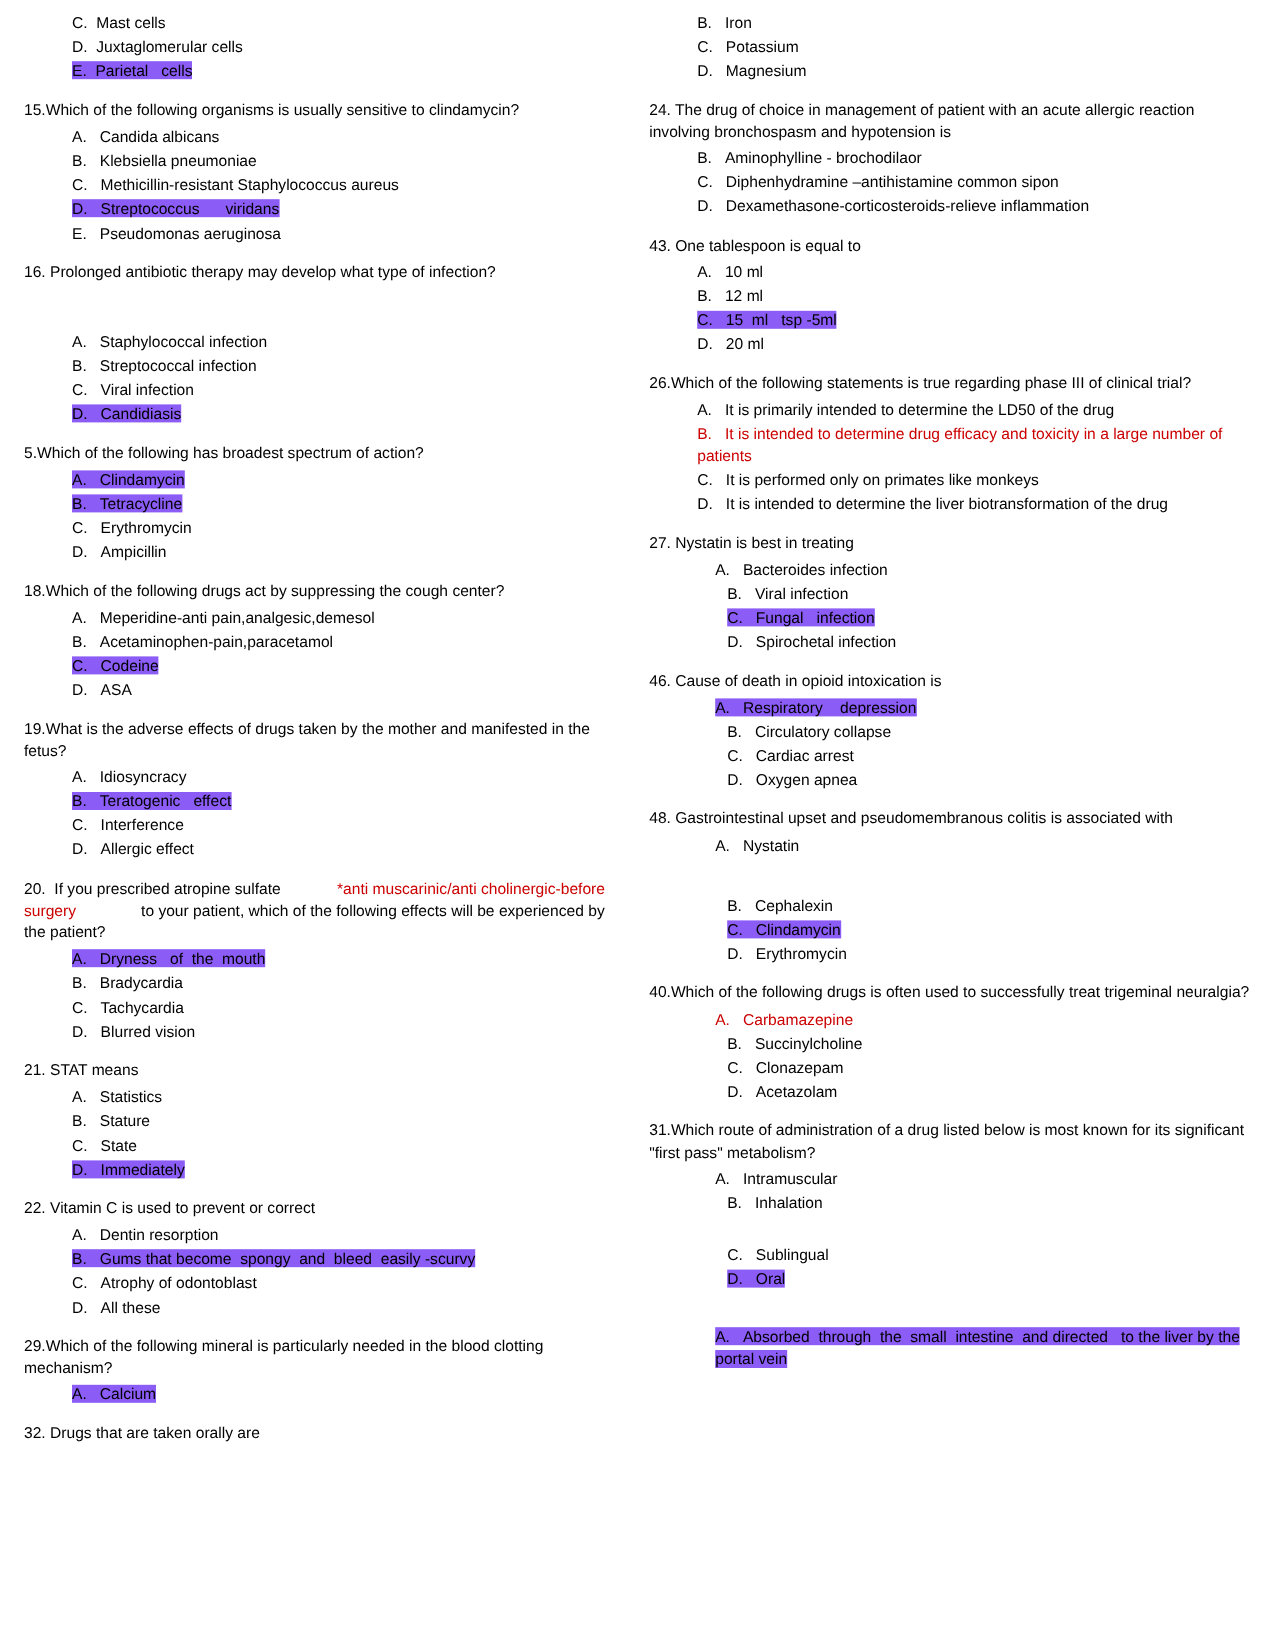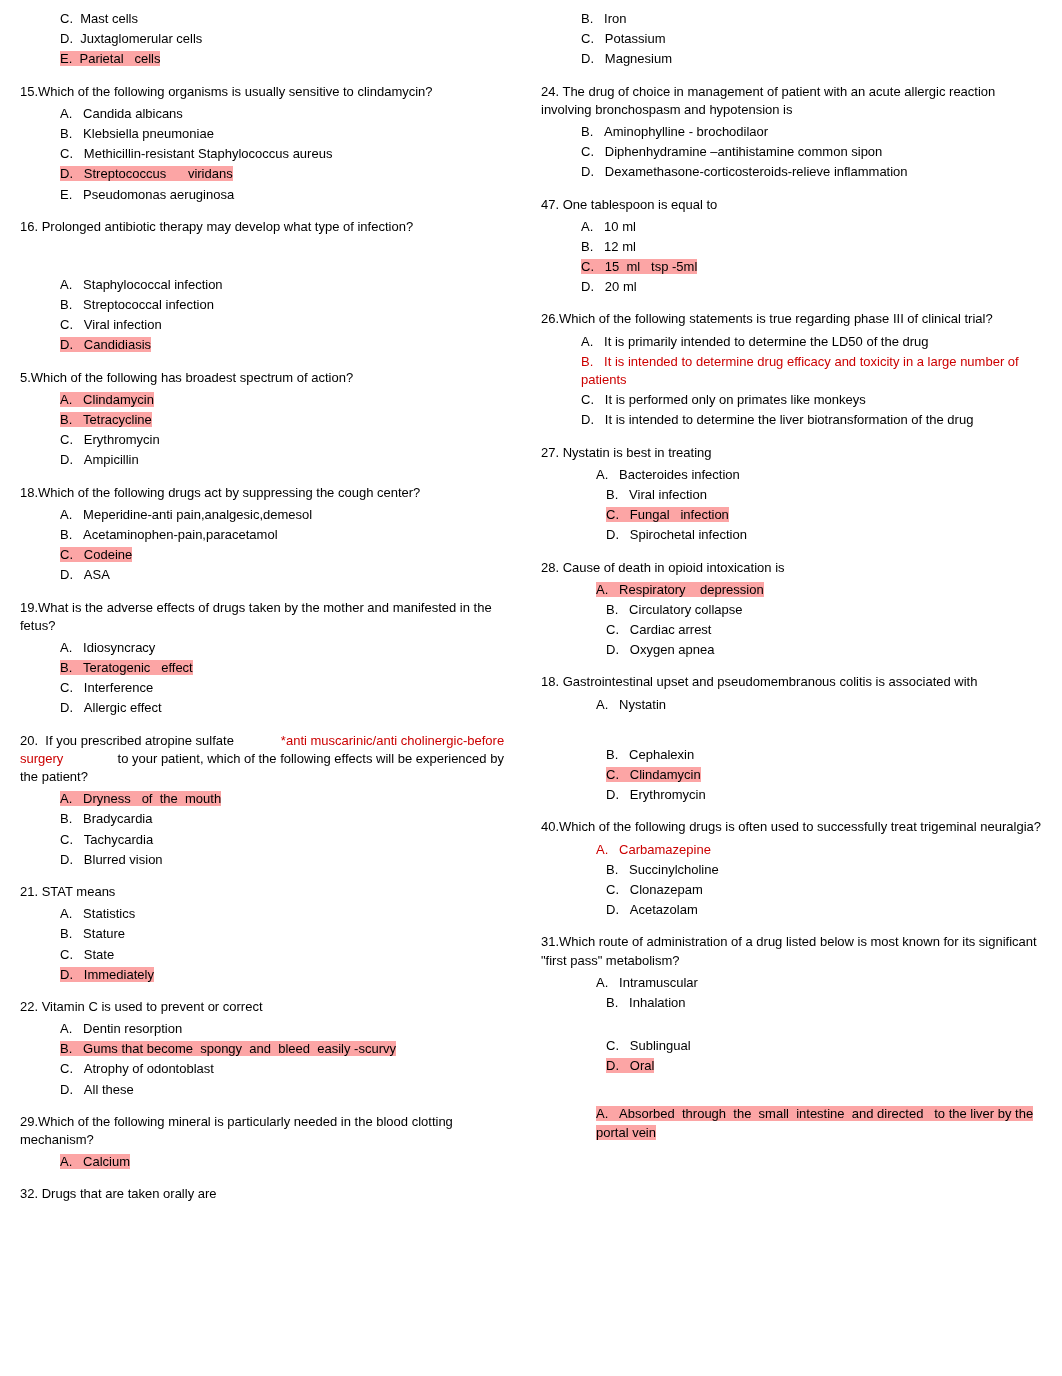--- a/index.html
+++ b/index.html
@@ -28,21 +28,21 @@
     }
     .options {
       list-style: none;
       padding-left: 20px;
     }
     .options li {
       margin-bottom: 2px;
       line-height: 1.4;
     }
     .highlight-yellow {
-      background-color: #fca5a5;
+      background-color: #8b5cf6;
       text-align: center;
     }
     .highlight-red {
       color: #cc0000;
     }
     .partial-left {
       padding-top: 0;
     }
   </style>
 </head>
@@ -169,21 +169,21 @@
     <div class="question-block">
       <div class="question-text">24. The drug of choice in management of patient with an acute allergic reaction involving bronchospasm and hypotension is</div>
       <ul class="options" style="padding-left:40px;">
         <li>B.&nbsp;&nbsp;&nbsp;Aminophylline - brochodilaor</li>
         <li>C.&nbsp;&nbsp;&nbsp;Diphenhydramine –antihistamine common sipon</li>
         <li>D.&nbsp;&nbsp;&nbsp;Dexamethasone-corticosteroids-relieve inflammation</li>
       </ul>
     </div>
 
     <div class="question-block">
-      <div class="question-text">47. One tablespoon is equal to</div>
+      <div class="question-text">43. One tablespoon is equal to</div>
       <ul class="options" style="padding-left:40px;">
         <li>A.&nbsp;&nbsp;&nbsp;10 ml</li>
         <li>B.&nbsp;&nbsp;&nbsp;12 ml</li>
         <li><span class="highlight-yellow">C.&nbsp;&nbsp;&nbsp;15&nbsp;&nbsp;ml&nbsp;&nbsp;&nbsp;tsp -5ml</span></li>
         <li>D.&nbsp;&nbsp;&nbsp;20 ml</li>
       </ul>
     </div>
 
     <div class="question-block">
       <div class="question-text">26.Which of the following statements is true regarding phase III of clinical trial?</div>
@@ -199,31 +199,31 @@
       <div class="question-text">27. Nystatin is best in treating</div>
       <ul class="options" style="padding-left:55px;">
         <li>A.&nbsp;&nbsp;&nbsp;Bacteroides infection</li>
         <li style="padding-left:10px;">B.&nbsp;&nbsp;&nbsp;Viral infection</li>
         <li style="padding-left:10px;"><span class="highlight-yellow">C.&nbsp;&nbsp;&nbsp;Fungal&nbsp;&nbsp;&nbsp;infection</span></li>
         <li style="padding-left:10px;">D.&nbsp;&nbsp;&nbsp;Spirochetal infection</li>
       </ul>
     </div>
 
     <div class="question-block">
-      <div class="question-text">28. Cause of death in opioid intoxication is</div>
+      <div class="question-text">46. Cause of death in opioid intoxication is</div>
       <ul class="options" style="padding-left:55px;">
         <li><span class="highlight-yellow">A.&nbsp;&nbsp;&nbsp;Respiratory&nbsp;&nbsp;&nbsp;&nbsp;depression</span></li>
         <li style="padding-left:10px;">B.&nbsp;&nbsp;&nbsp;Circulatory collapse</li>
         <li style="padding-left:10px;">C.&nbsp;&nbsp;&nbsp;Cardiac arrest</li>
         <li style="padding-left:10px;">D.&nbsp;&nbsp;&nbsp;Oxygen apnea</li>
       </ul>
     </div>
 
     <div class="question-block">
-      <div class="question-text">18. Gastrointestinal upset and pseudomembranous colitis is associated with</div>
+      <div class="question-text">48. Gastrointestinal upset and pseudomembranous colitis is associated with</div>
       <ul class="options" style="padding-left:55px;">
         <li>A.&nbsp;&nbsp;&nbsp;Nystatin</li>
         <li style="padding-left:10px;margin-top:32px;">B.&nbsp;&nbsp;&nbsp;Cephalexin</li>
         <li style="padding-left:10px;"><span class="highlight-yellow">C.&nbsp;&nbsp;&nbsp;Clindamycin</span></li>
         <li style="padding-left:10px;">D.&nbsp;&nbsp;&nbsp;Erythromycin</li>
       </ul>
     </div>
 
     <div class="question-block">
       <div class="question-text">40.Which of the following drugs is often used to successfully treat trigeminal neuralgia?</div>

